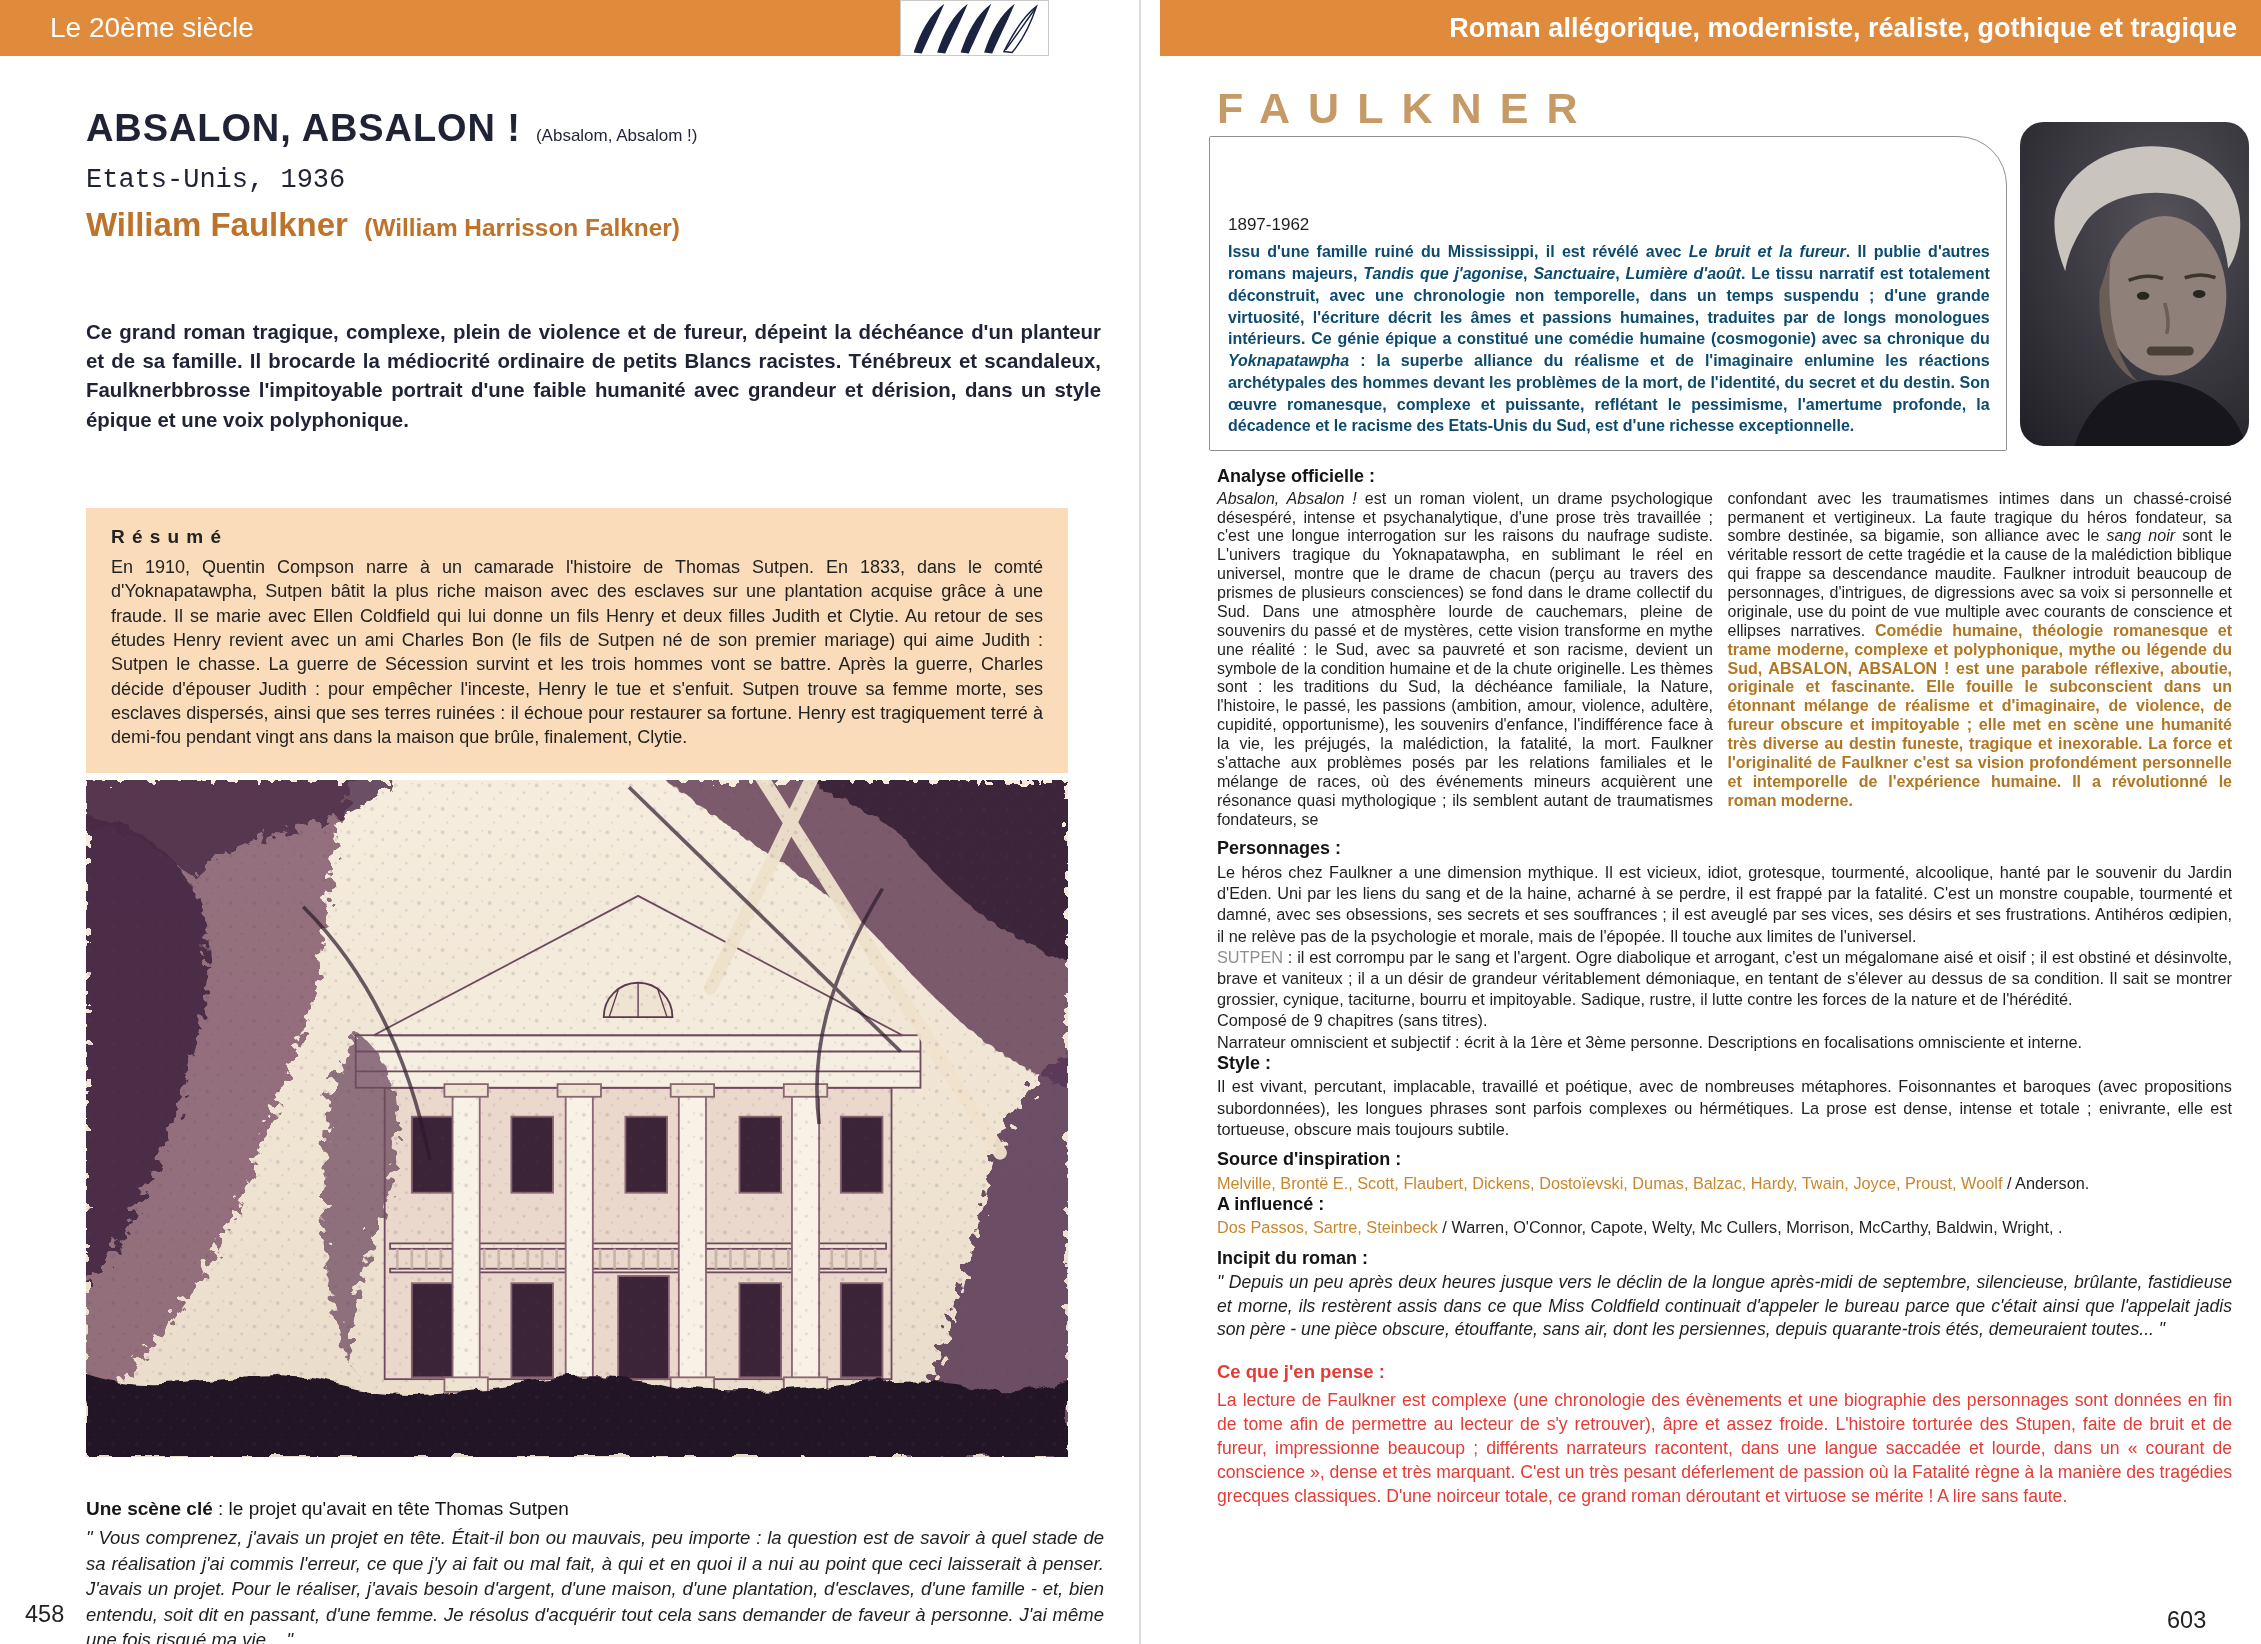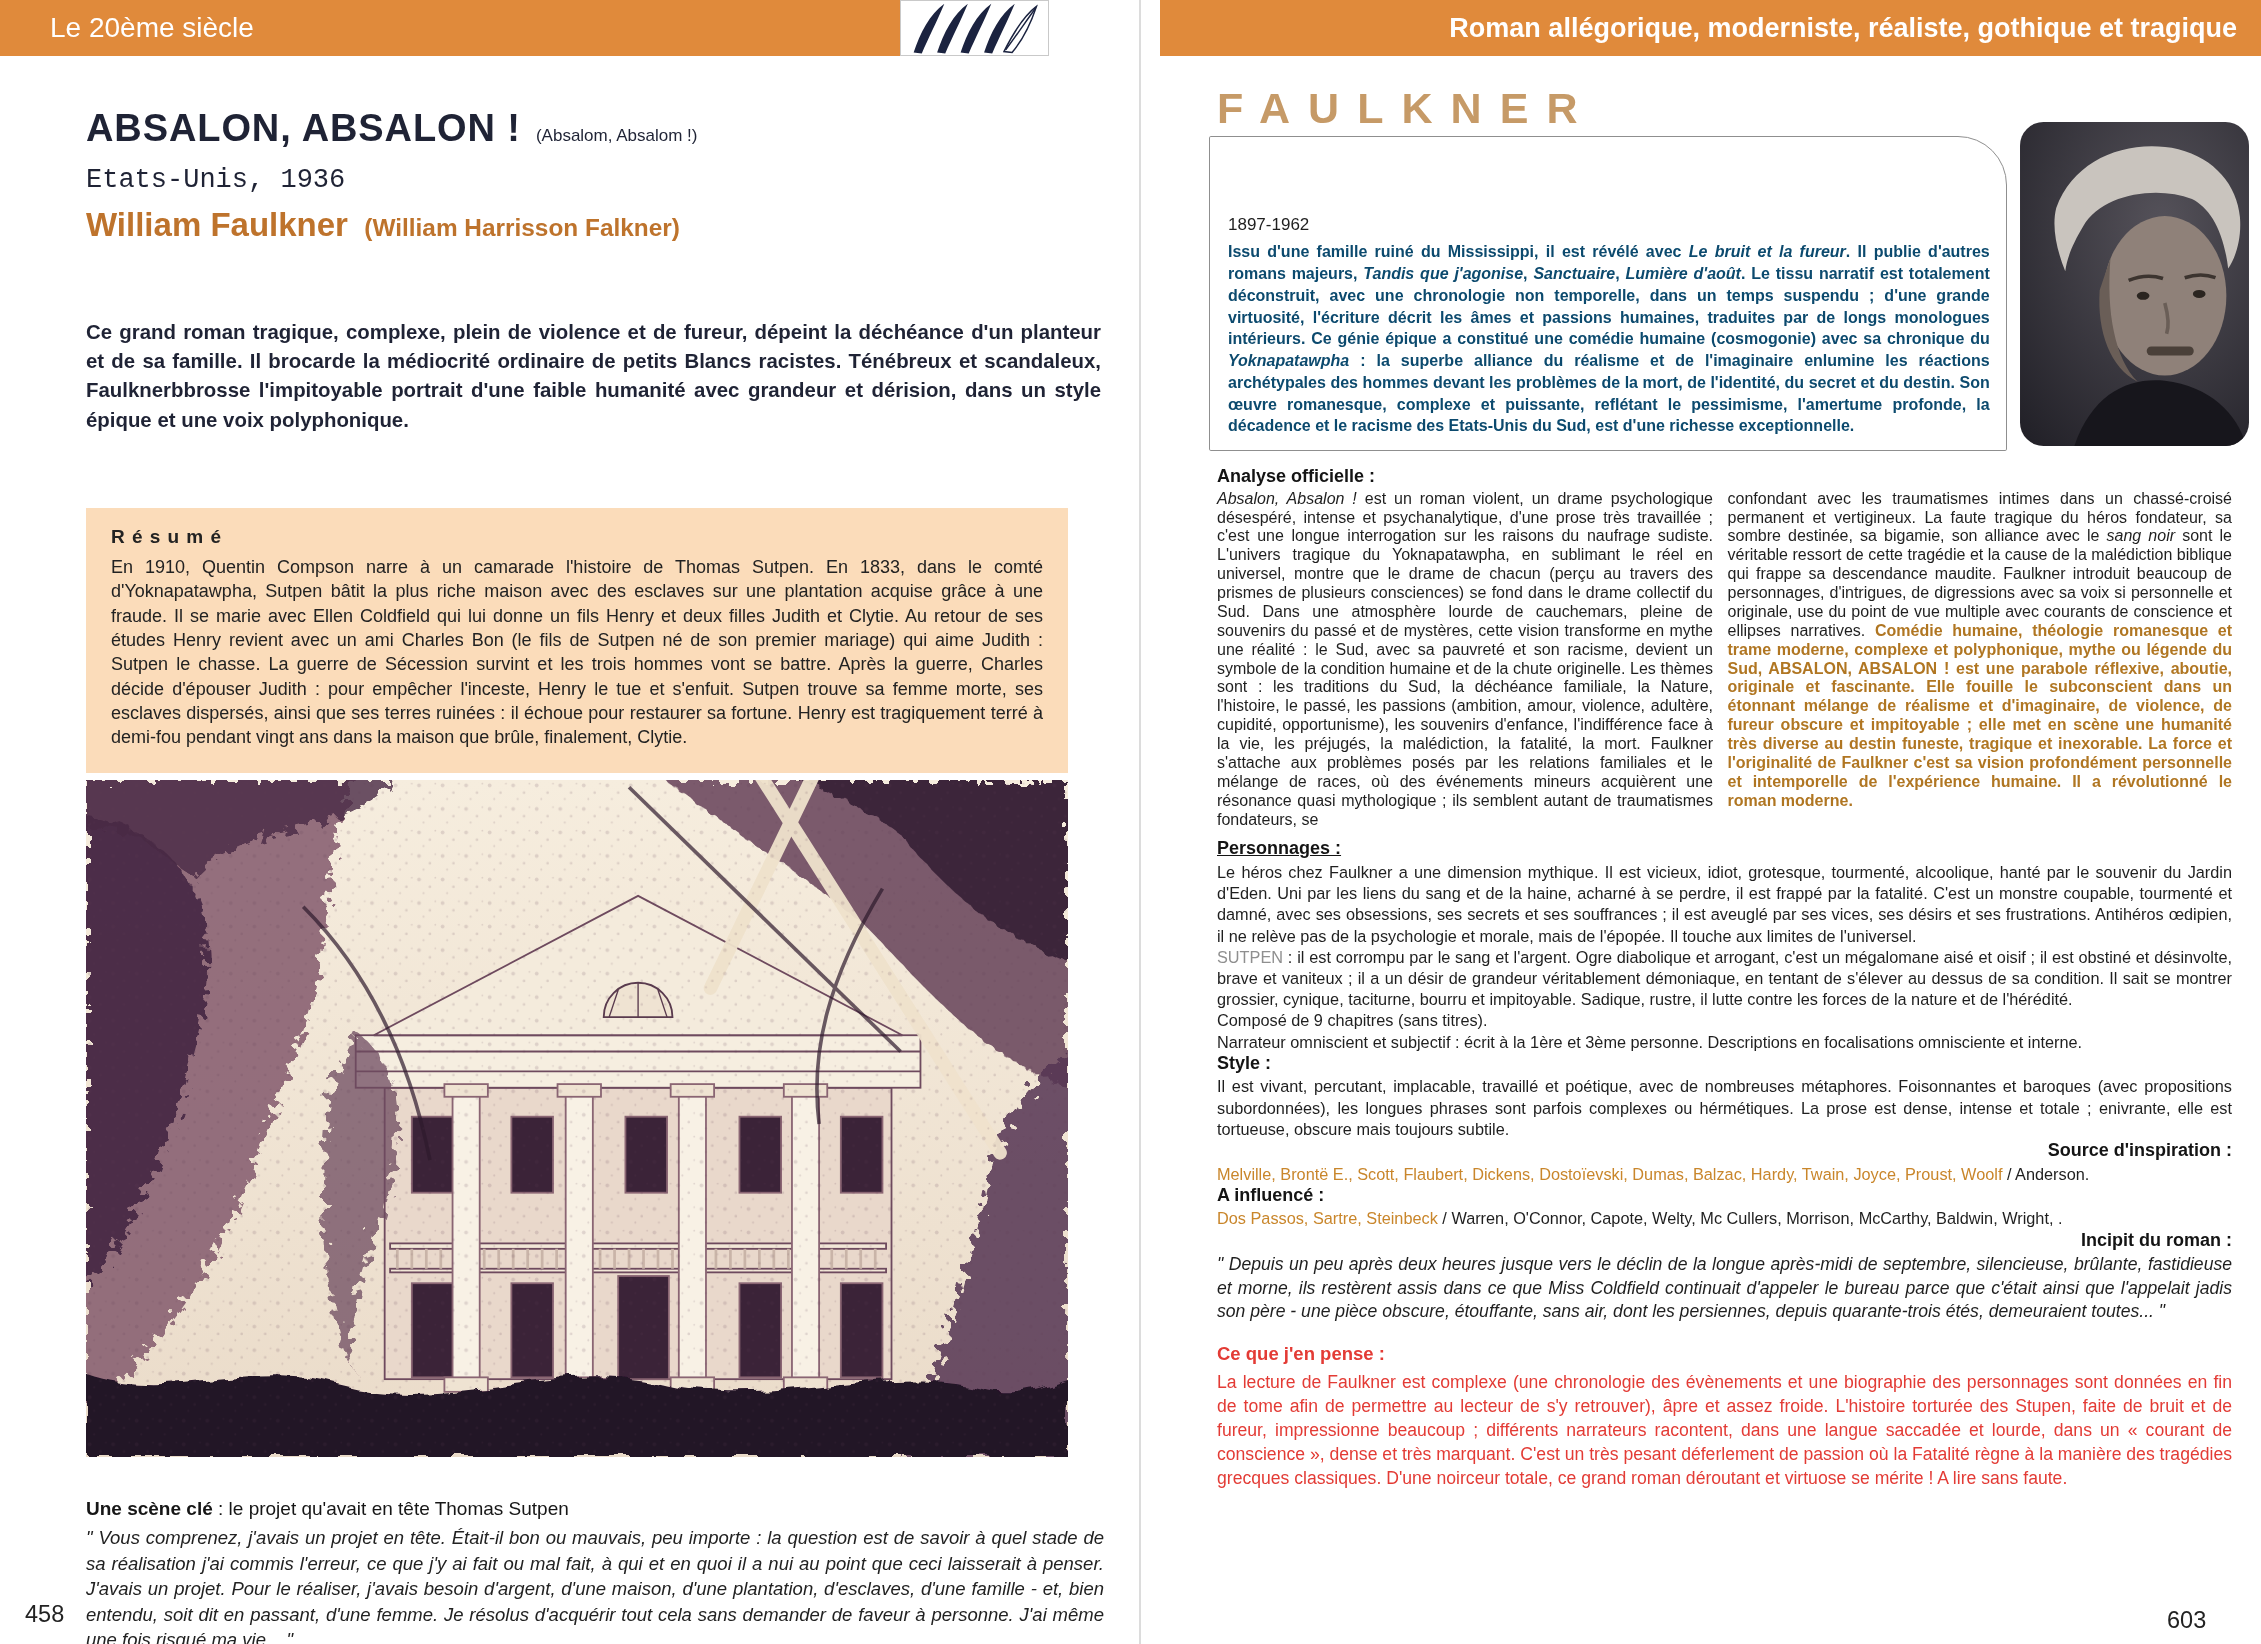--- a/index.html
+++ b/index.html
@@ -46,21 +46,21 @@
   .rp-bio-text{font-size:16px;line-height:1.36;text-align:justify;color:#0c4a6e;font-weight:bold;}
   .rp-photo{position:absolute;left:2020px;top:122px;width:229px;height:324px;border-radius:23.5px;
             overflow:hidden;z-index:2;}
   .rp-body{position:absolute;left:1217px;top:466px;width:1015px;}
   .h-label{font-size:18px;font-weight:700;color:#141414;margin:0 0 2.7px 0;}
   .cols{display:flex;}
   .col1{width:496px;margin-right:14.5px;}
   .col2{flex:1;}
   .col-text{font-size:16px;line-height:1.18;text-align:justify;color:#1f1f1f;}
   .body-text{font-size:16.3px;line-height:1.3;text-align:justify;color:#1f1f1f;}
-  .mt10{margin-top:9px;text-decoration:underline;} .mt14{margin-top:12.7px;} .mt18{margin-top:0;text-align:right;}
+  .mt10{margin-top:9px;} .mt14{margin-top:12.7px;} .mt18{margin-top:9px;}
   .incipit{font-size:17.6px;font-style:italic;line-height:1.33;text-align:justify;color:#1f1f1f;}
   .pense-label{color:#E33B35;font-size:18.5px;font-weight:700;margin:20px 0 5.4px 0;}
   .pense-text{color:#E33B35;font-size:17.6px;line-height:1.36;text-align:justify;}
 
   
   .seg-i{font-style:italic;}
   .seg-b{font-weight:700;}
   .seg-accent{color:#B07622;font-weight:700;}
   .seg-gray{color:#8f8f8f;}
   .seg-names{color:#C9862B;}

